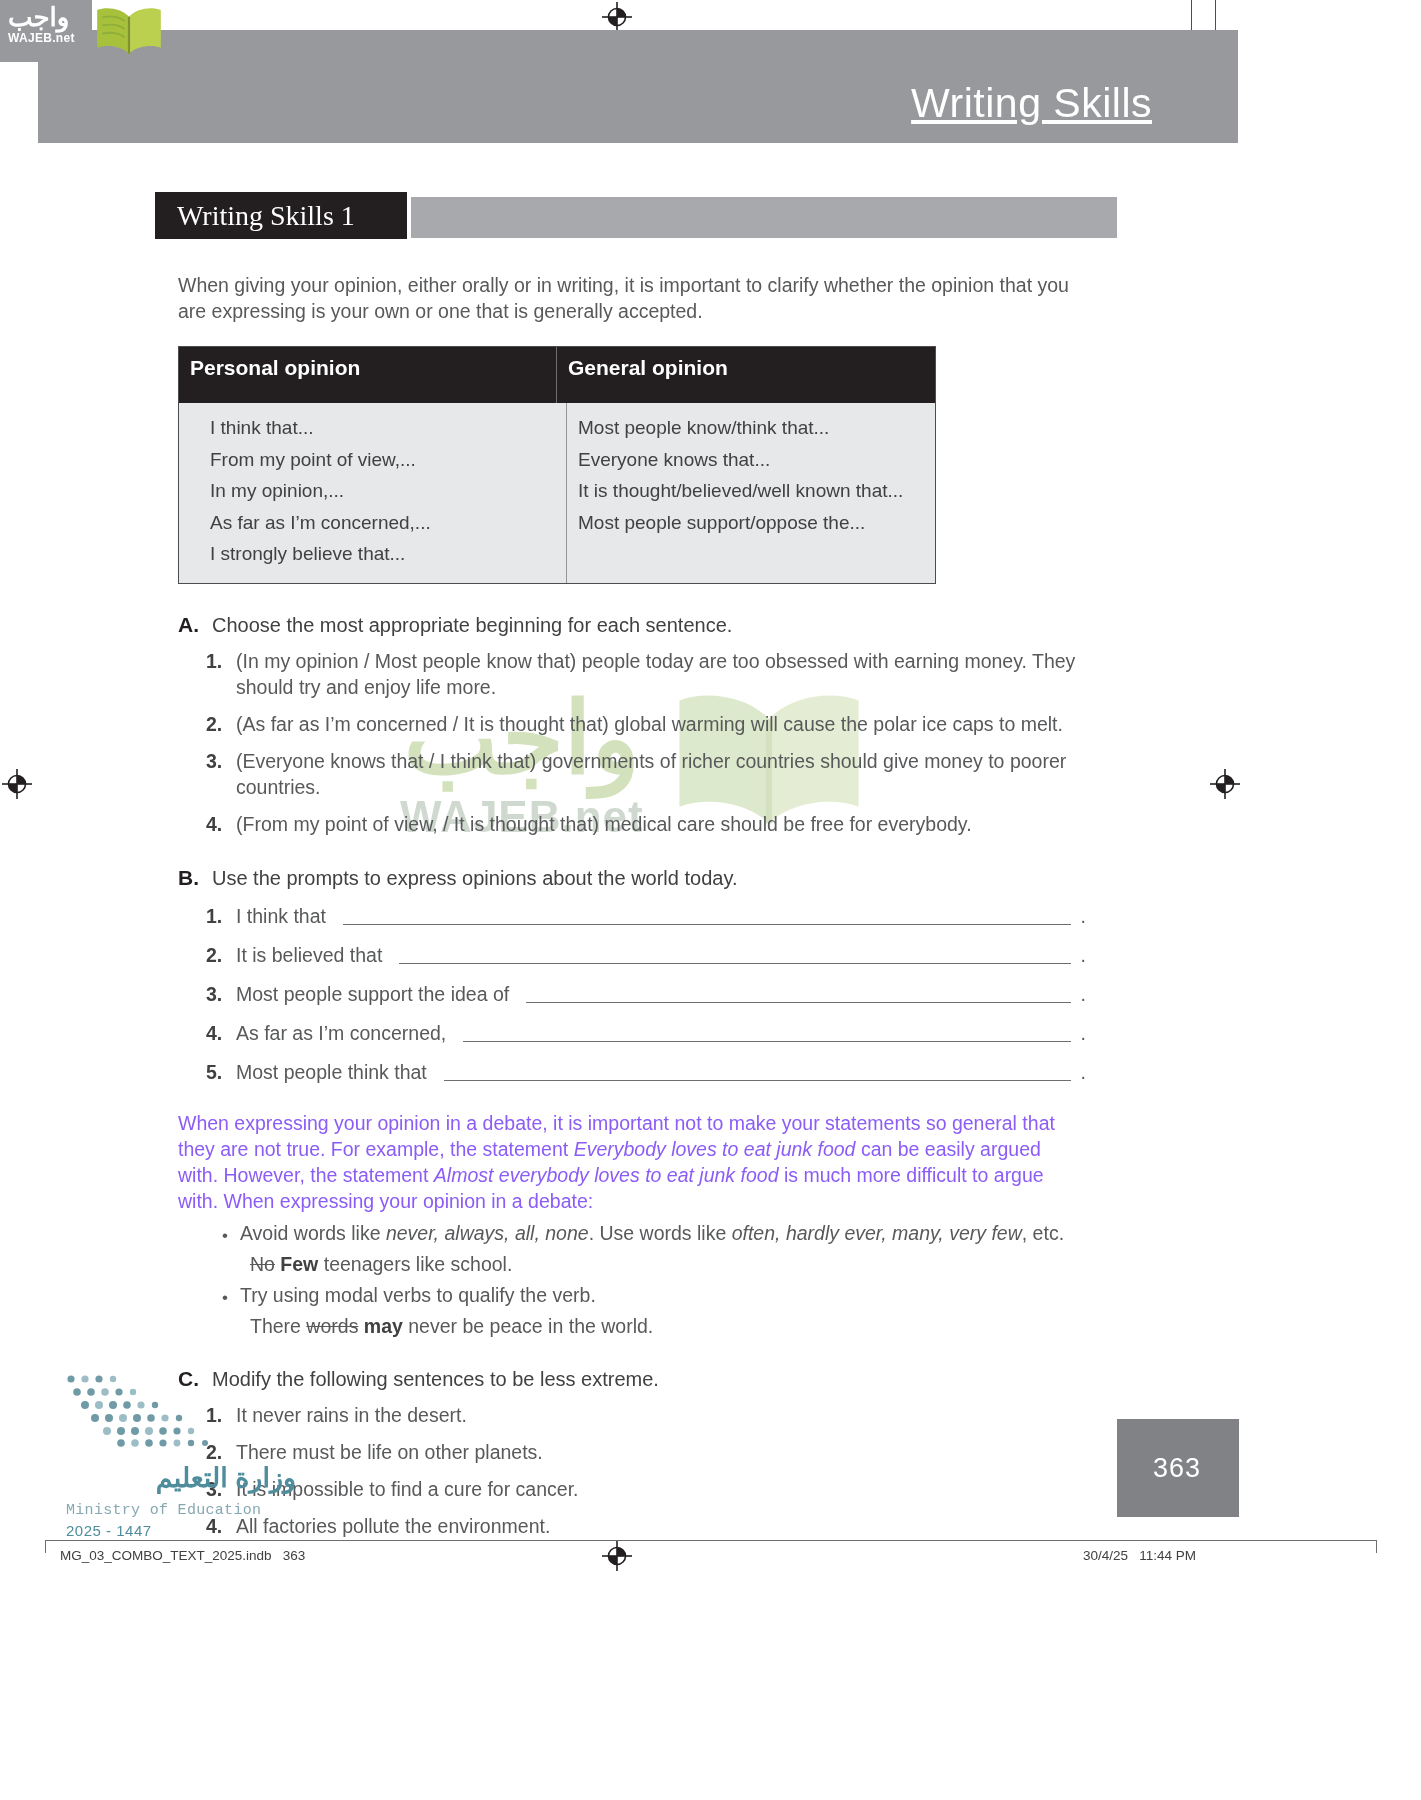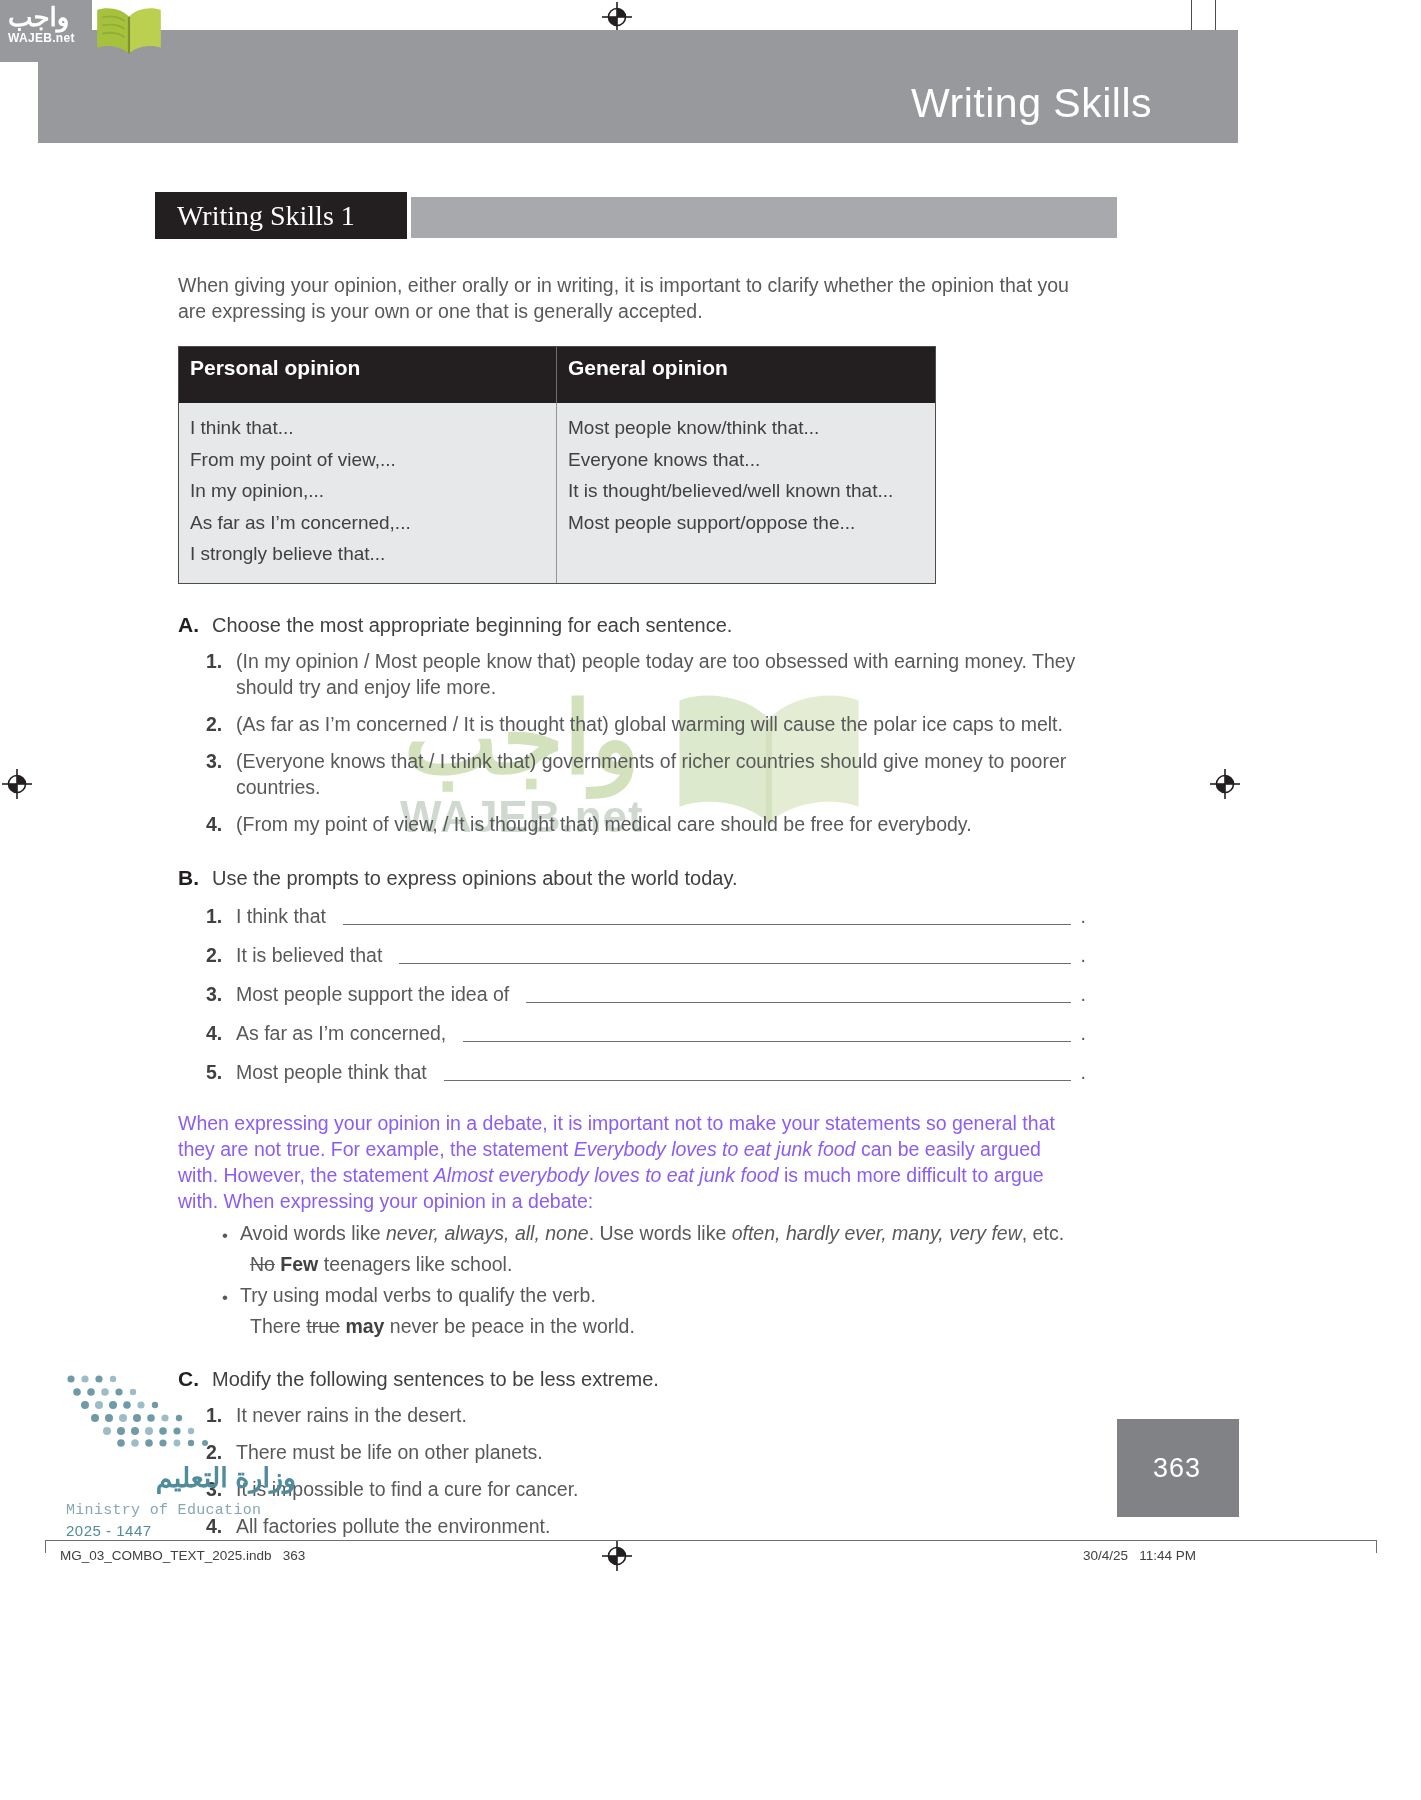--- a/index.html
+++ b/index.html
@@ -15,21 +15,21 @@
   .reg.top    { left:602px; top:2px; }
   .reg.left   { left:2px;   top:769px; }
   .reg.right  { left:1210px;top:769px; }
   .reg.bottom { left:602px; top:1541px; background:#fff; }
   .crop { position:absolute; background:#4d4d4f; }
   .crop.v1 { left:1191px; top:0; width:1px; height:40px; }
   .crop.v2 { left:1215px; top:0; width:1px; height:47px; }
 
   
   .header-band { position:absolute; left:38px; top:30px; width:1200px; height:113px; background:#97999c; }
-  .header-title { position:absolute; right:86px; bottom:16px; font-size:41px; font-weight:300; color:#fff; letter-spacing:.5px; }
+  .header-title { position:absolute; right:86px; bottom:16px; font-size:41px; font-weight:300; color:#fff; letter-spacing:.5px;text-decoration:underline; }
   .corner-gray { position:absolute; left:0; top:0; width:92px; height:62px; background:#97999c; }
   .wajeb-corner { position:absolute; left:8px; top:4px; z-index:4; }
   .wajeb-ar { font-size:26px; font-weight:bold; color:#fff; line-height:1.05; }
   .wajeb-net { font-size:12px; font-weight:bold; color:#fff; letter-spacing:.3px; }
   .corner-book { position:absolute; left:92px; top:6px; z-index:4; }
 
   
   .section-box { position:absolute; left:155px; top:192px; width:252px; height:47px; background:#231f20;
                  color:#fff; font-size:28px; line-height:47px; padding-left:22px; z-index:2;font-family:Liberation Serif, serif; }
   .section-bar { position:absolute; left:411px; top:197px; width:706px; height:41px; background:#a7a9ac; }
@@ -39,21 +39,21 @@
   .intro-heading { font-size:24px; font-weight:bold; color:#2a2a2c; letter-spacing:.2px; }
   .intro-text { margin-top:10px; font-size:19.5px; line-height:26px; color:#58595b; }
 
   
   .opinion-table { margin-top:22px; width:758px; border:1px solid #4d4d4f; }
   .ot-header { display:flex; background:#231f20; color:#fff; font-weight:bold; font-size:21px; }
   .ot-header > div { width:50%; padding:9px 0 23px 11px; }
   .ot-header > div:first-child { border-right:1px solid #6d6e71; }
   .ot-body { display:flex; background:#e7e8e9; font-size:19px; color:#414042; }
   .ot-col { width:50%; padding:9px 11px 13px; line-height:31.5px; }
-  .ot-col:first-child { border-right:1px solid #939598; }
+  .ot-col:first-child { border-right:1px solid #939598;margin-left:20px; }
 
   
   .ex-head { display:flex; gap:13px; margin-top:29px; align-items:baseline; }
   .ex-letter { font-size:21px; font-weight:bold; color:#231f20; }
   .ex-instr { font-size:20px; color:#414042; }
   .ex-items { margin-left:28px; margin-top:4px; }
   .ex-item { display:flex; gap:9px; margin-top:11px; font-size:19.5px; line-height:26px; color:#58595b; }
   .ex-num { font-weight:bold; color:#414042; min-width:21px; }
   .blank-row { display:flex; align-items:flex-end; margin-top:13px; width:880px; }
   .blank-line { flex:1; border-bottom:1.5px solid #6d6e71; margin:0 1px 4px 8px; height:1em; }
@@ -263,21 +263,21 @@
       <div class="bullet-row">
         <span class="bullet-dot">•</span>
         <span class="bullet-text"><span>Avoid words like </span><i>never, always, all, none</i><span>. Use words like </span><i>often, hardly ever, many, very few</i><span>, etc.</span></span>
       </div>
       <div class="bullet-example"><s>No</s> <b>Few</b><span> teenagers like school.</span></div>
 
       <div class="bullet-row">
         <span class="bullet-dot">•</span>
         <span class="bullet-text"><span>Try using modal verbs to qualify the verb.</span></span>
       </div>
-      <div class="bullet-example"><span>There </span><s>true</s> <b>may</b><span> never be peace in the world.</span></div>
+      <div class="bullet-example"><span>There </span><s>words</s> <b>may</b><span> never be peace in the world.</span></div>
     </div>
 
     <div class="ex-head">
       <span class="ex-letter">C.</span>
       <span class="ex-instr">Modify the following sentences to be less extreme.</span>
     </div>
     <div class="ex-items">
       <div class="ex-item">
         <span class="ex-num">1.</span>
         <span>It never rains in the desert.</span>

